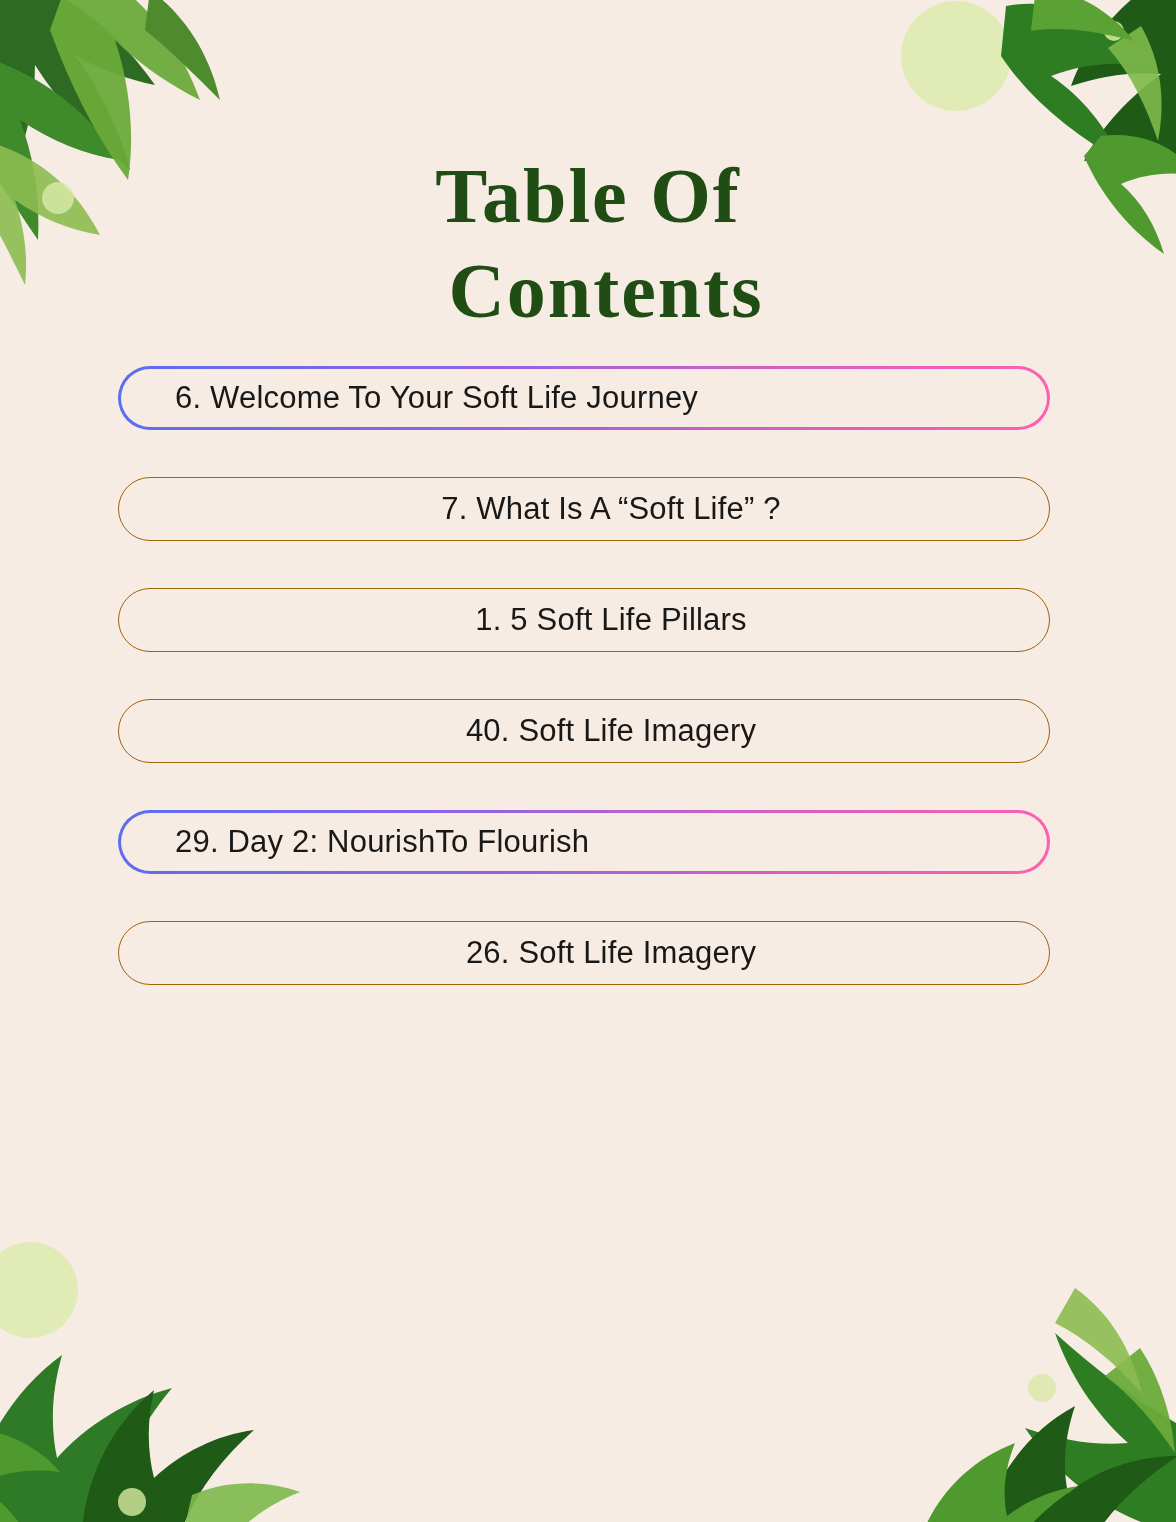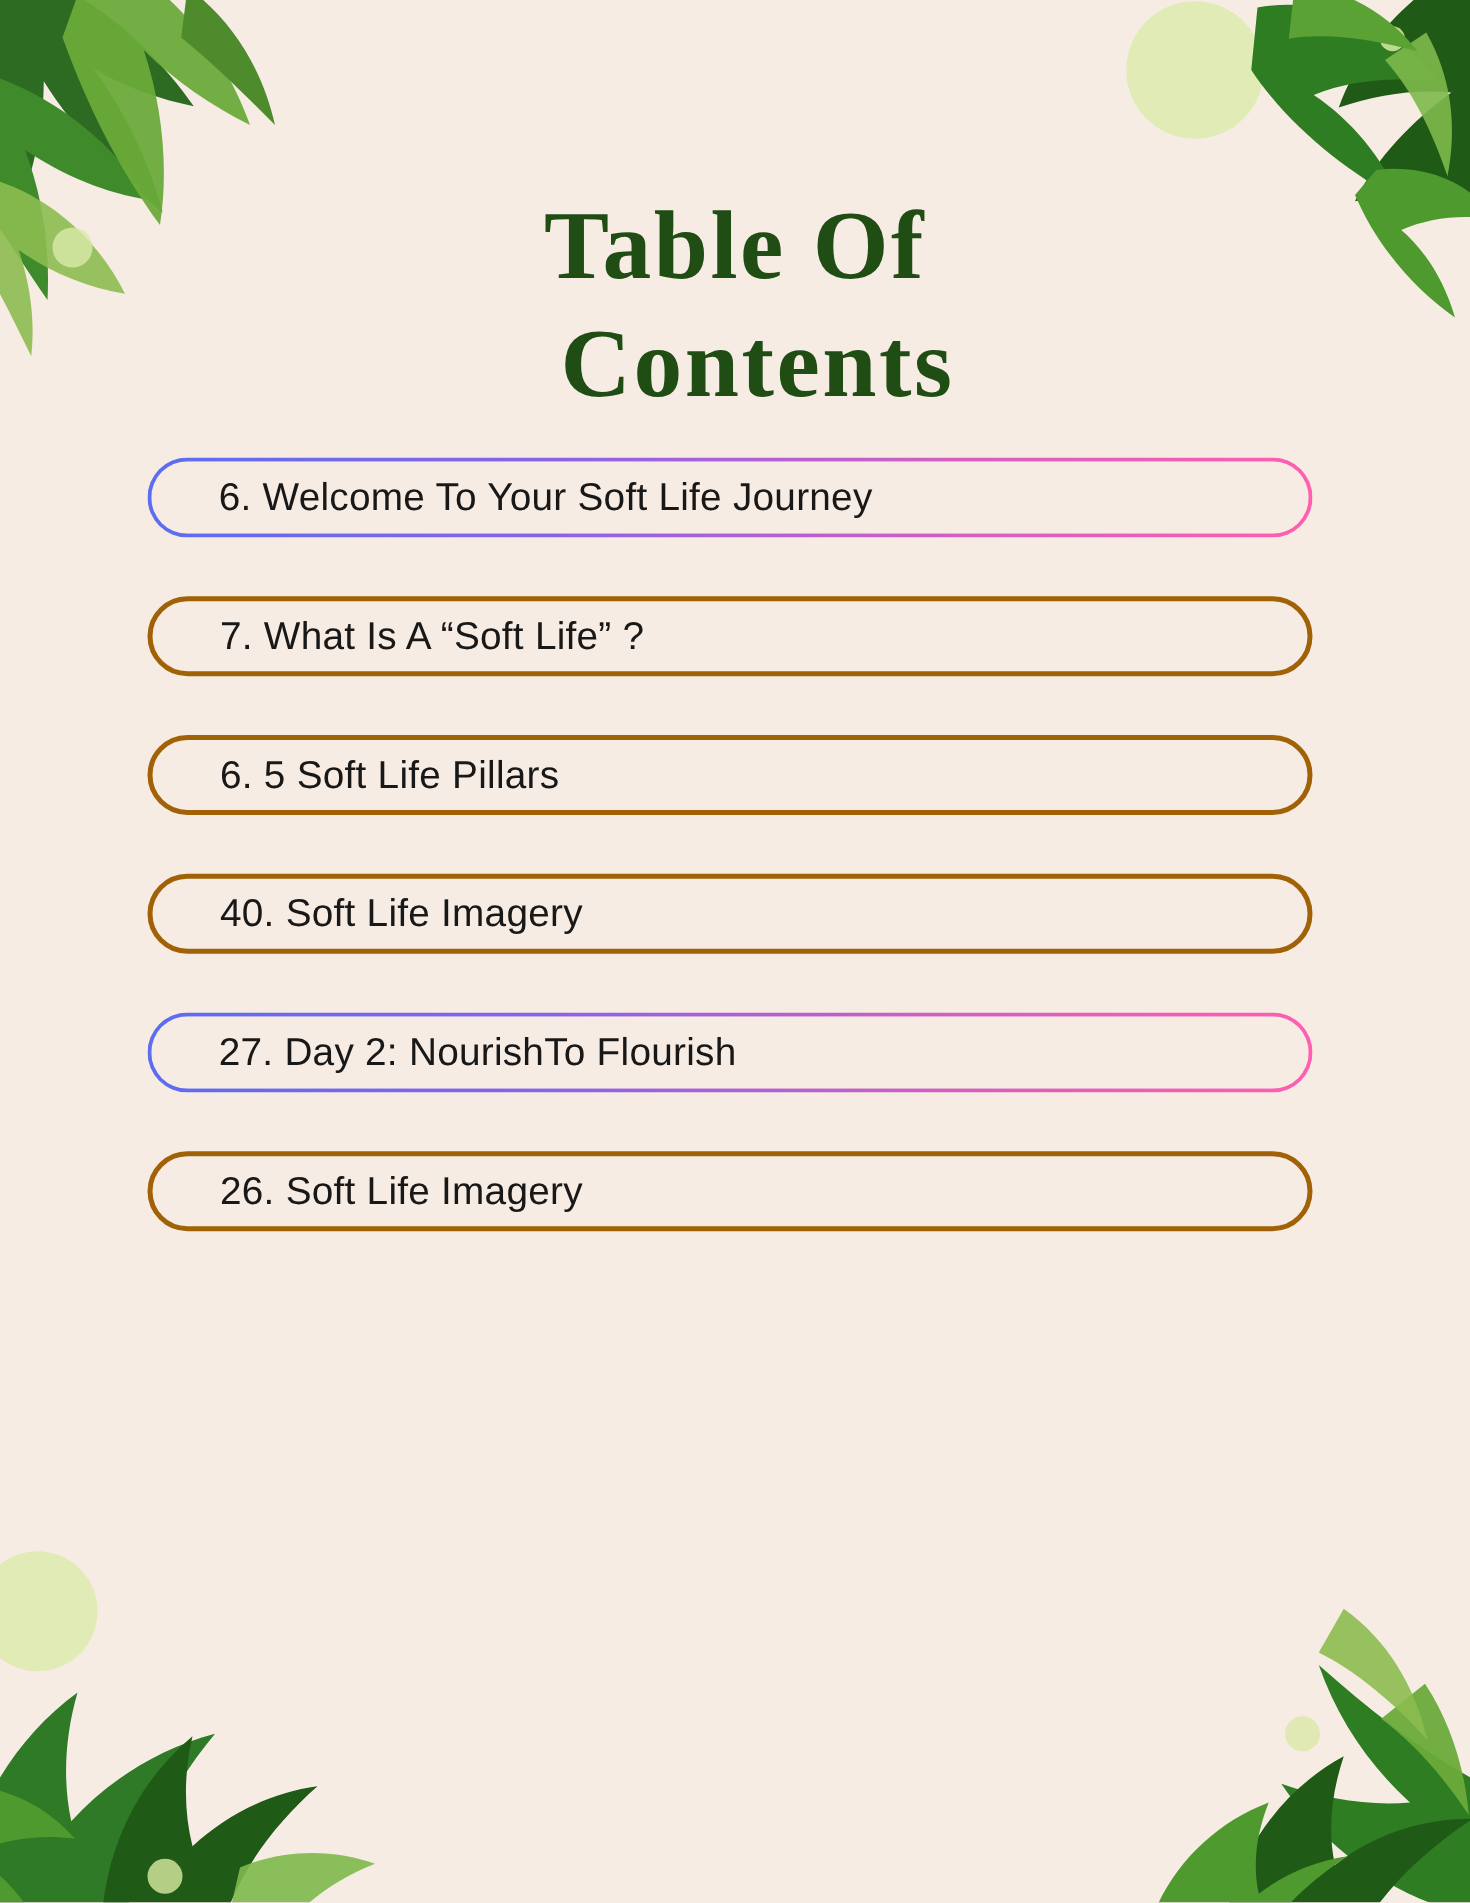--- a/index.html
+++ b/index.html
@@ -61,21 +61,22 @@
     margin-bottom: 47px;
     border-radius: 34px;
     display: flex;
     align-items: center;
     box-sizing: border-box;
   }
   .toc-item:last-child { margin-bottom: 11px; }
 
   
   .toc-item.green {
-    border: 4px solid #a16207;
+    border: 1px solid #a16207;
+    justify-content: center;
   }
   
   .toc-item.gradient {
     border: 3px solid transparent;
     background:
       linear-gradient(#f7ece4, #f7ece4) padding-box,
       linear-gradient(90deg, #5b6df0 0%, #8a63e8 35%, #d45fc0 70%, #ff5fb0 100%) border-box;
   }
   .toc-label {
     padding-left: 54px;
@@ -154,30 +155,30 @@
     <div class="toc-item gradient">
       <span class="toc-label">6. Welcome To Your Soft Life Journey</span>
     </div>
 
     <div class="toc-item green">
       <span class="toc-label">7. What Is A “Soft Life” ?</span>
     </div>
 
 
     <div class="toc-item green">
-      <span class="toc-label">6. 5 Soft Life Pillars</span>
+      <span class="toc-label">1. 5 Soft Life Pillars</span>
     </div>
 
 
     <div class="toc-item green">
       <span class="toc-label">40. Soft Life Imagery</span>
     </div>
 
     <div class="toc-item gradient">
-      <span class="toc-label">27. Day 2: NourishTo Flourish</span>
+      <span class="toc-label">29. Day 2: NourishTo Flourish</span>
     </div>
 
     <div class="toc-item green">
       <span class="toc-label">26.  Soft Life Imagery</span>
     </div>
 
   </div>
 </div>
 
 </body></html>

